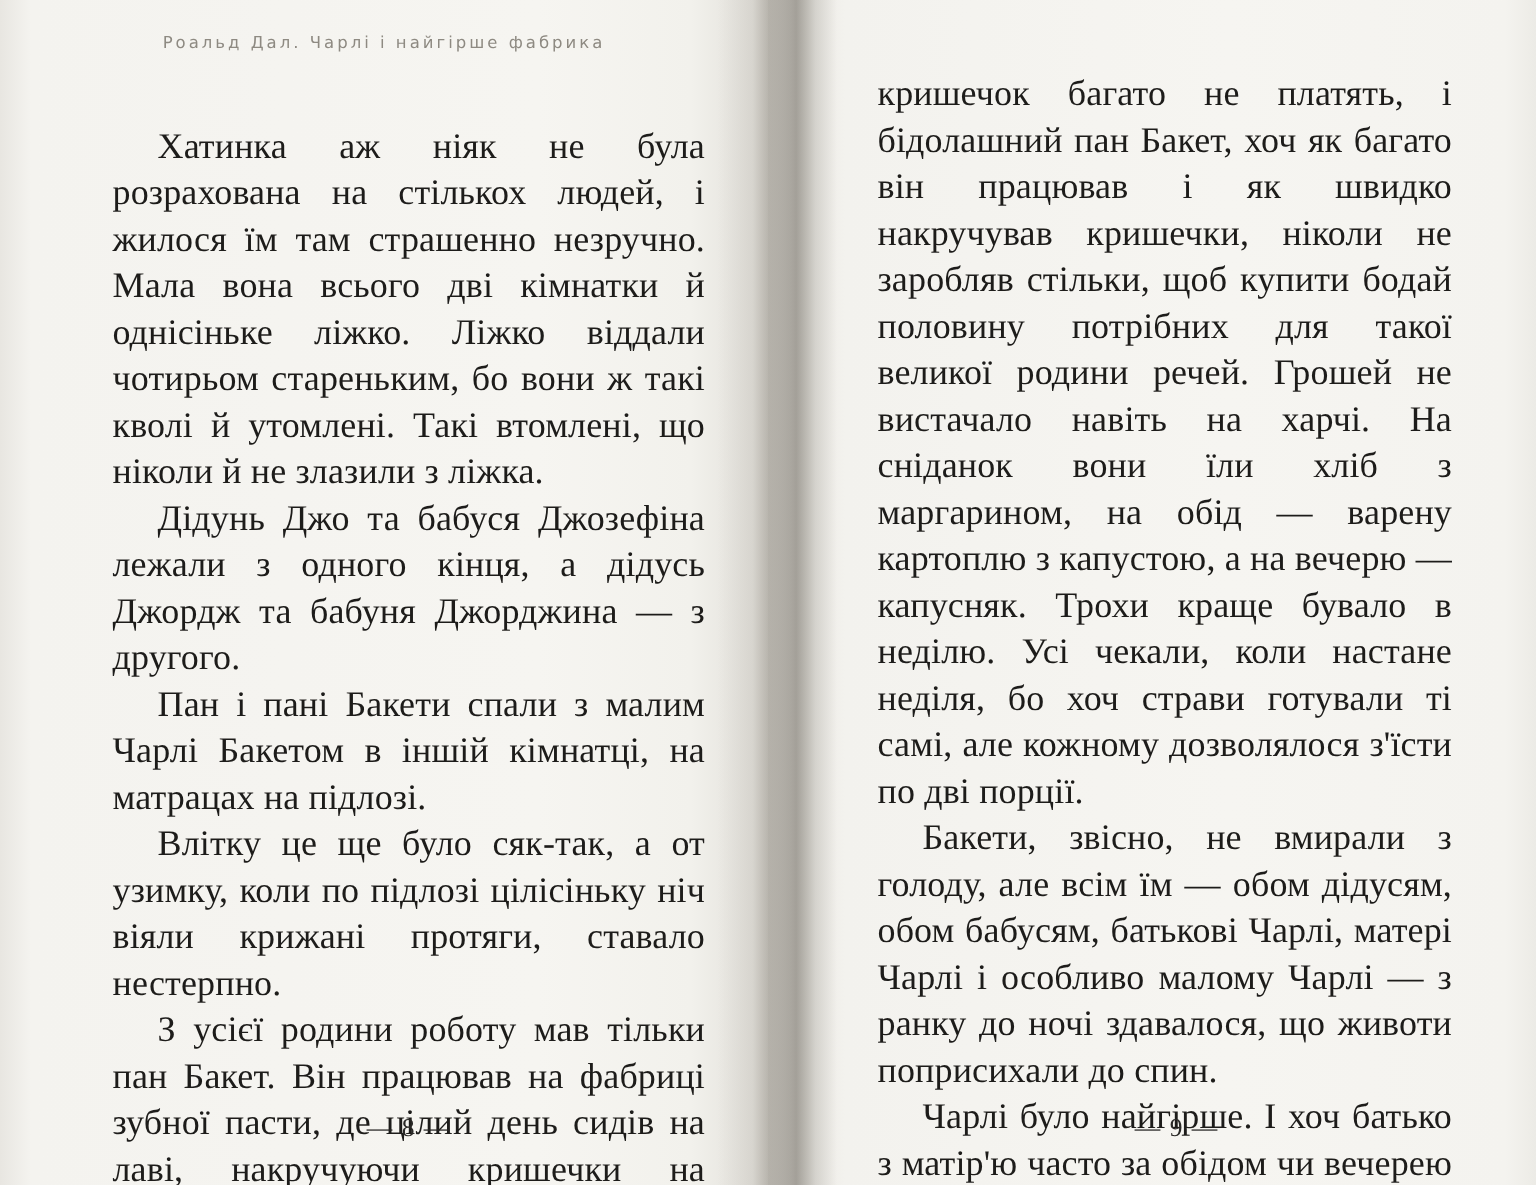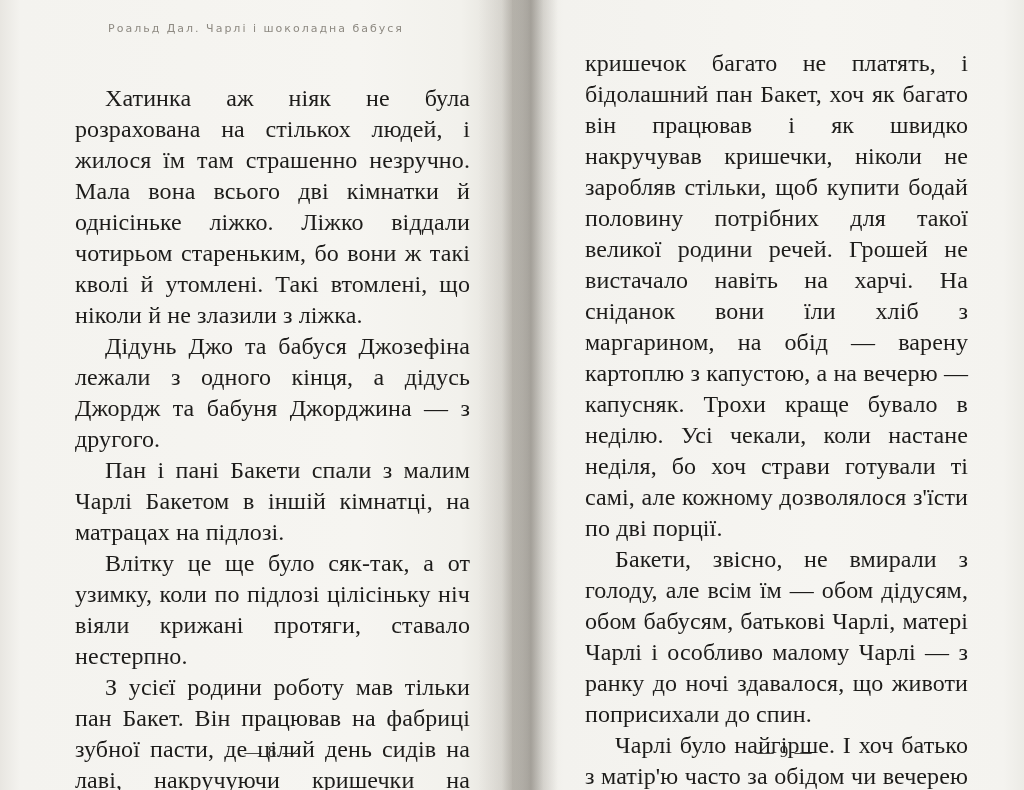--- a/index.html
+++ b/index.html
@@ -83,21 +83,21 @@
   }
   .page.left .page-number { padding-left: 33px; padding-right: 0; }
   .page.right .page-number { padding-left: 33px; }
 </style>
 </head>
 <body>
 
 <div class="spread">
 
   <div class="page left">
-    <div class="running-header">Роальд Дал. Чарлі і шоколадна бабуся</div>
+    <div class="running-header">Роальд Дал. Чарлі і найгірше фабрика</div>
     <div class="text-block">
       <p>Хатинка аж ніяк не була розрахована на стількох людей, і жилося їм там страшенно незручно. Мала вона всього дві кімнатки й однісіньке ліжко. Ліжко віддали чотирьом стареньким, бо вони ж такі кволі й утомлені. Такі втомлені, що ніколи й не злазили з ліжка.</p>
       <p>Дідунь Джо та бабуся Джозефіна лежали з одного кінця, а дідусь Джордж та бабуня Джорджина — з другого.</p>
       <p>Пан і пані Бакети спали з малим Чарлі Бакетом в іншій кімнатці, на матрацах на підлозі.</p>
       <p>Влітку це ще було сяк-так, а от узимку, коли по підлозі цілісіньку ніч віяли крижані протяги, ставало нестерпно.</p>
       <p>З усієї родини роботу мав тільки пан Бакет. Він працював на фабриці зубної пасти, де цілий день сидів на лаві, накручуючи кришечки на тюбики з узимку. Але за накручування</p>
     </div>
     <div class="page-number">— 8 —</div>
   </div>
 

